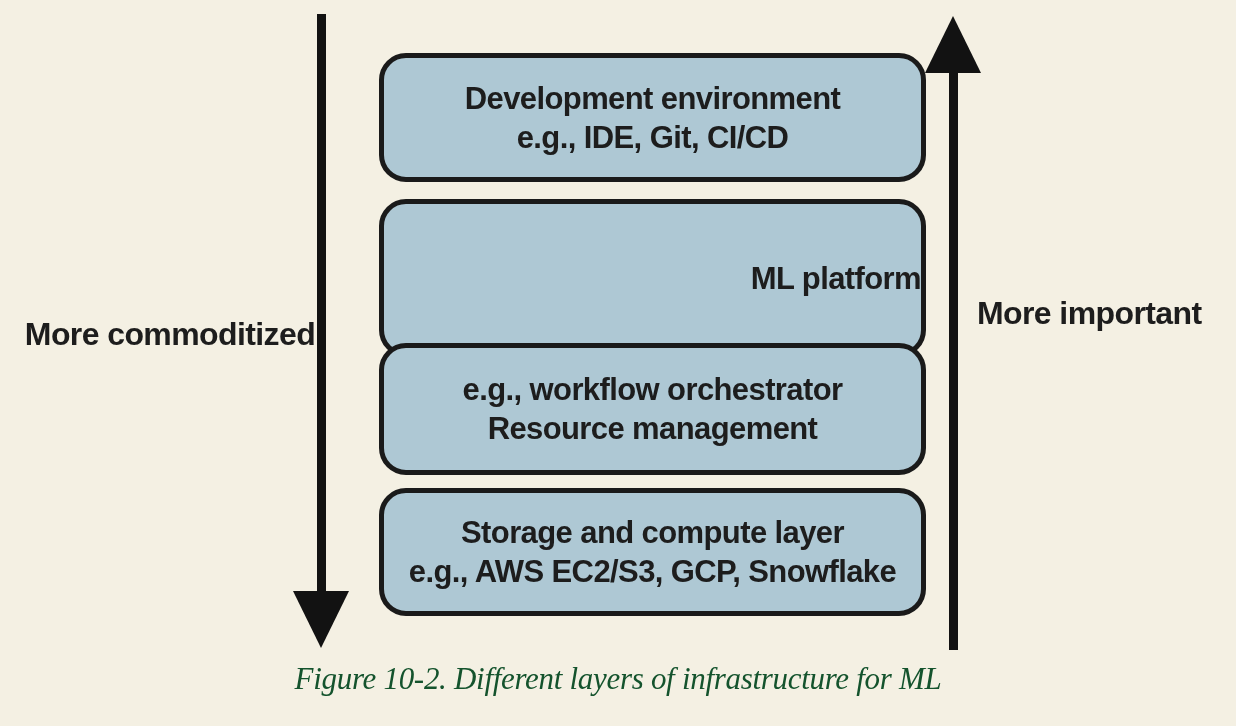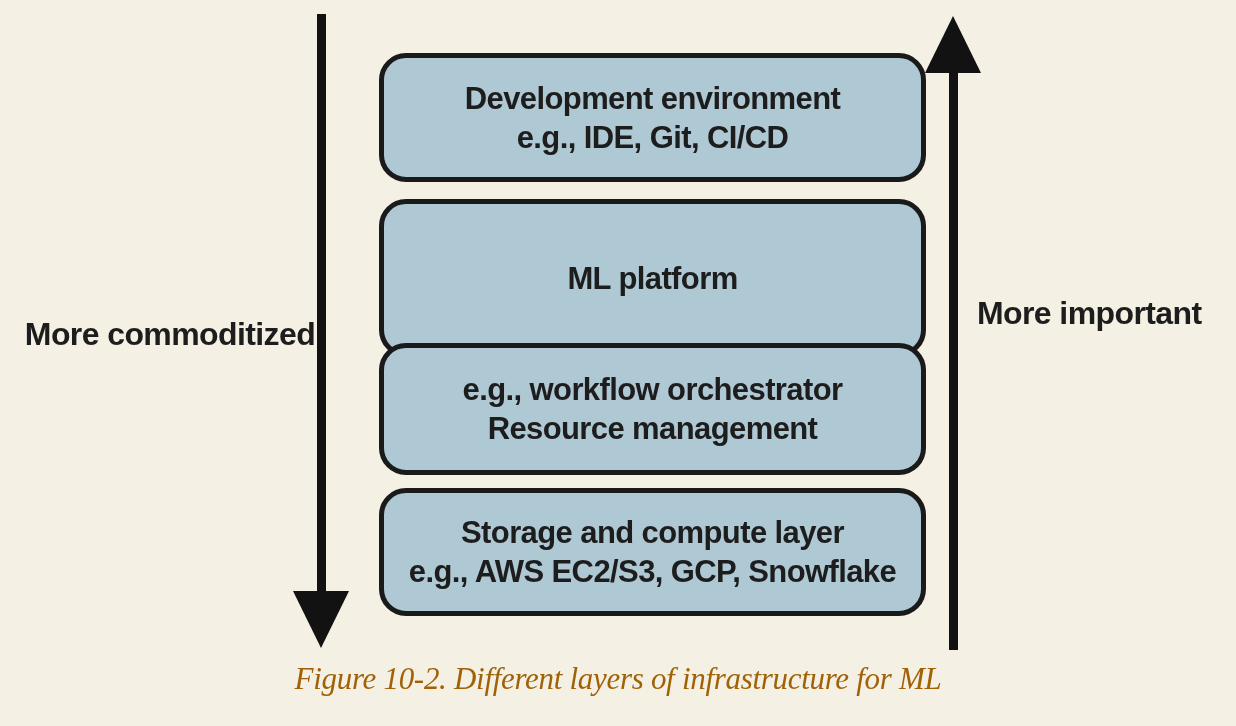--- a/index.html
+++ b/index.html
@@ -38,21 +38,21 @@
     justify-content: center;
     text-align: center;
     font-size: 31px;
     font-weight: 600;
     letter-spacing: -0.6px;
     line-height: 39px;
     color: var(--text);
     margin-left: 16px;
   }
   .layer-box.pos-0 { top: 53px;  height: 129px; }
-  .layer-box.pos-1 { top: 199px; height: 158px; }
+  .layer-box.pos-1 { top: 199px; height: 158px; align-items: flex-end; }
   .layer-box.pos-2 { top: 343px; height: 132px; }
   .layer-box.pos-3 { top: 488px; height: 128px; }
 
   
   .arrow-shaft {
     position: absolute;
     width: 9px;
     background: var(--arrow);
   }
   .arrow-head {
@@ -97,21 +97,21 @@
   
   .caption {
     position: absolute;
     left: 0;
     width: 100%;
     top: 661px;
     text-align: center;
     font-family: "Liberation Serif", serif;
     font-style: italic;
     font-size: 31px;
-    color: #a16207;
+    color: #14532d;
     letter-spacing: -0.3px;
   }
 </style>
 </head>
 <body>
 
 <div class="figure">
 
   <div class="arrow-shaft shaft-left"></div>
   <div class="arrow-head head-down"></div>

